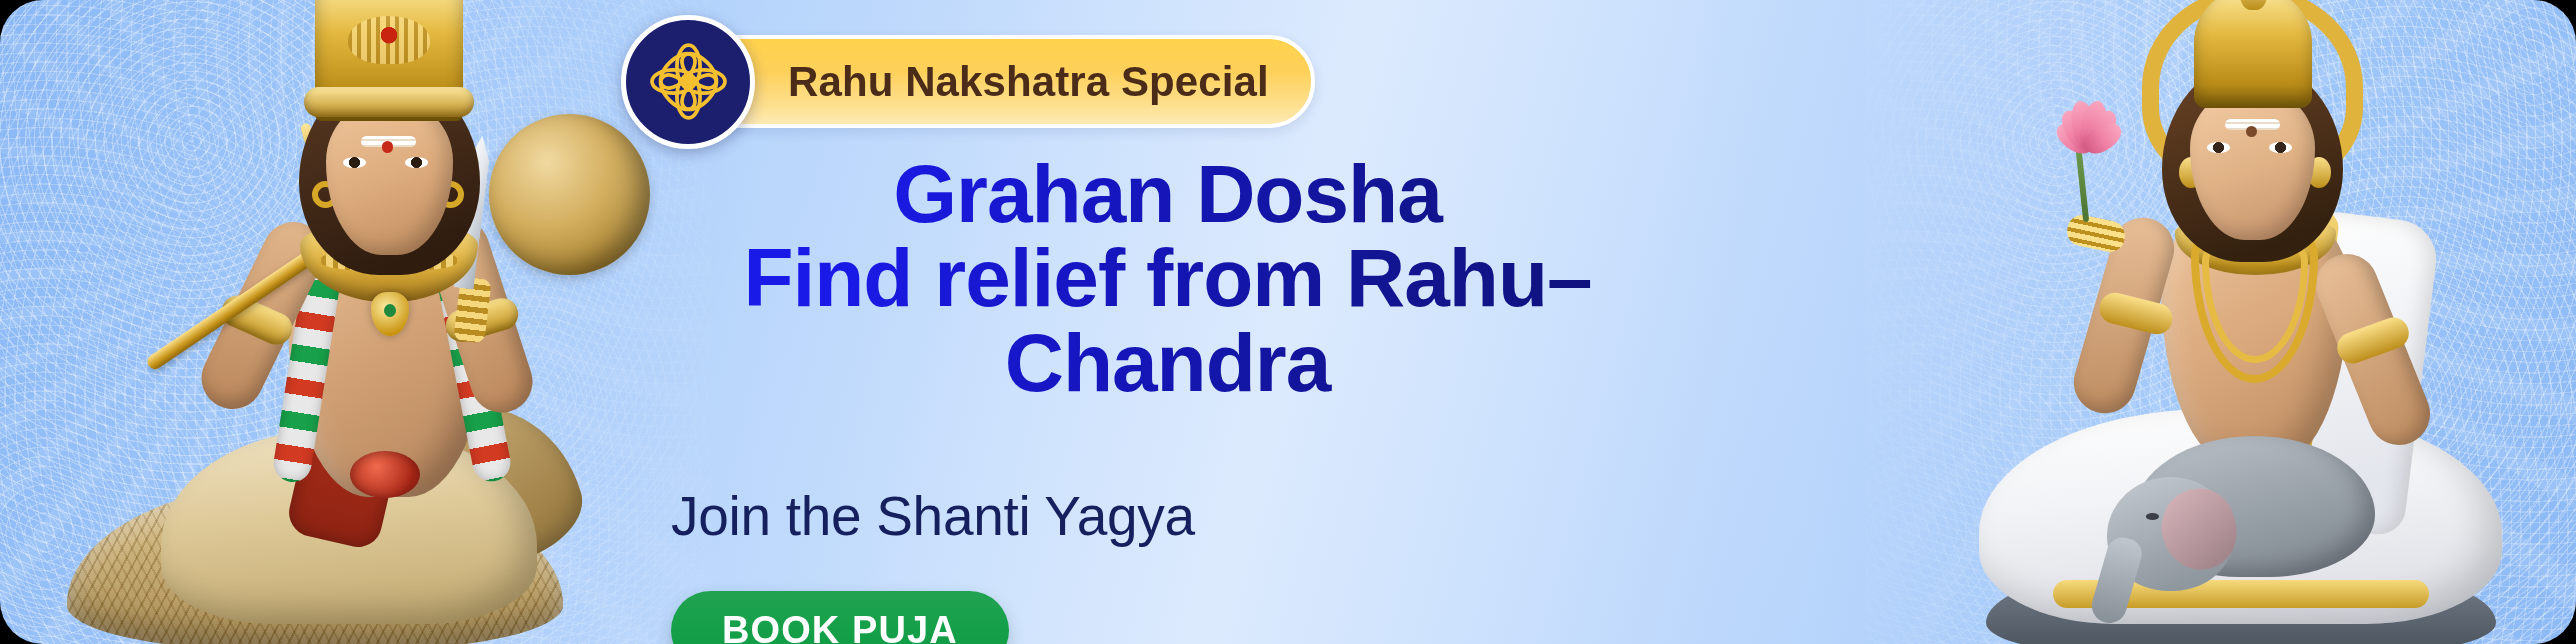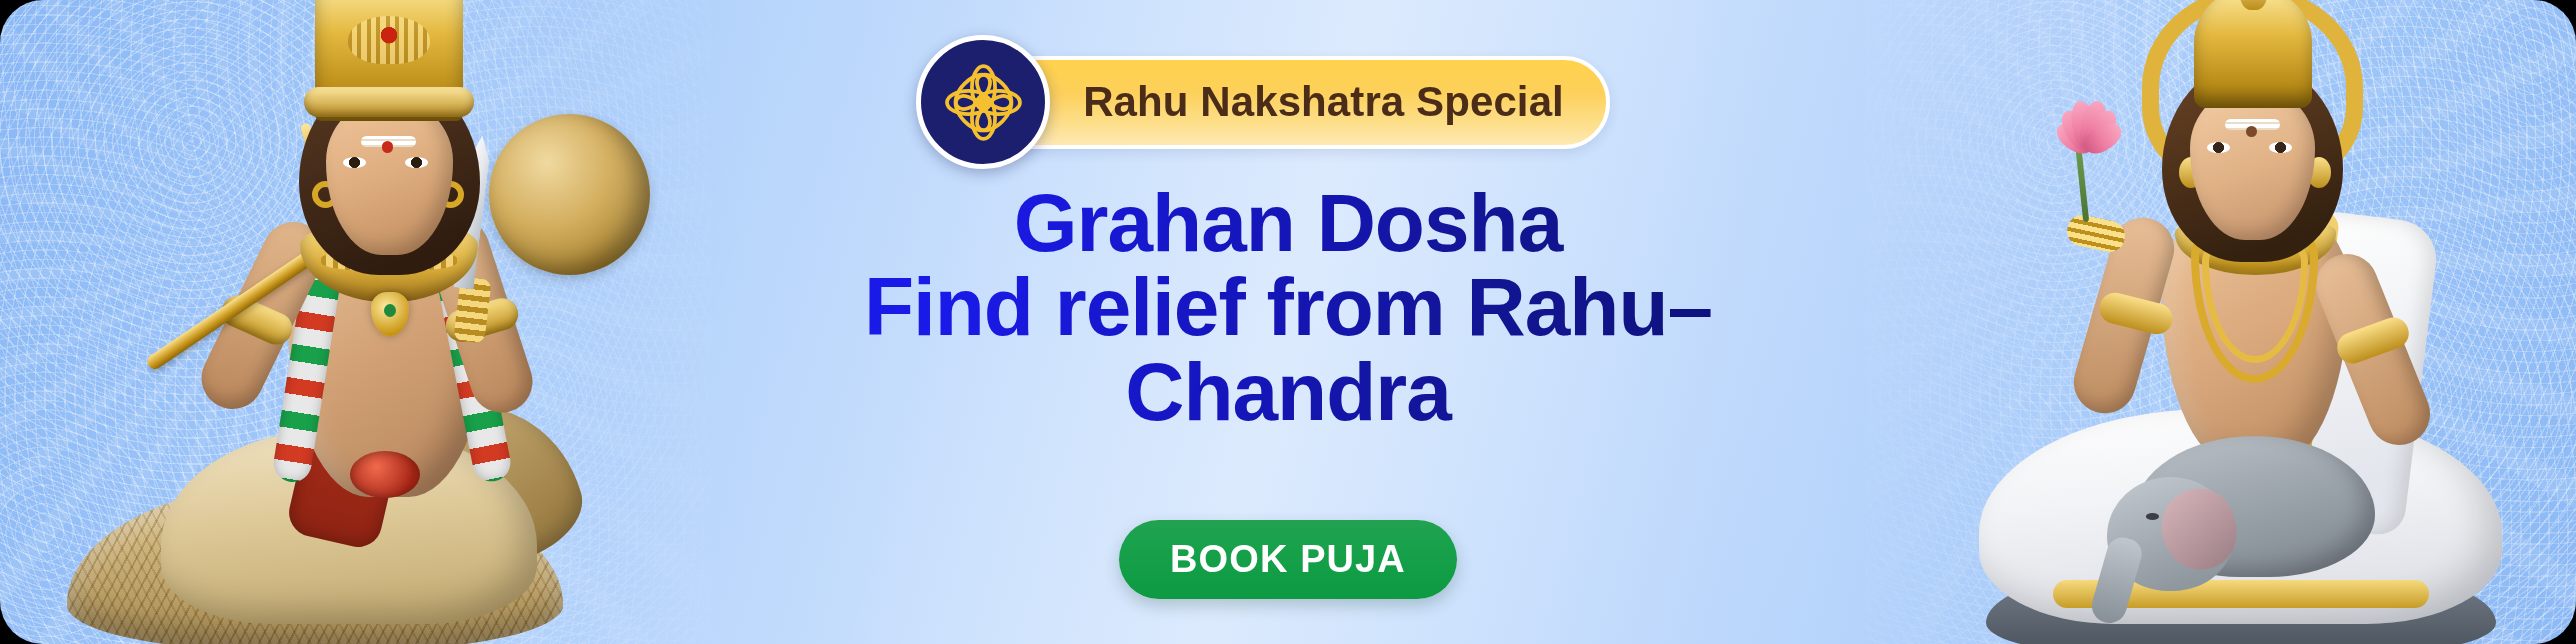--- a/index.html
+++ b/index.html
@@ -440,22 +440,23 @@
   
   #center {
     position: absolute;
     left: 50%;
     top: 0;
     transform: translateX(-50%);
     width: 1234px;
     height: 644px;
     display: flex;
     flex-direction: column;
-    align-items: center;
+    align-items: flex-start;
     z-index: 20;
+    gap: 12px;
   }
 
   
   #badge-row {
     position: relative;
     margin-top: 35px;
     height: 134px;
     display: flex;
     align-items: center;
     justify-content: center;
@@ -677,20 +678,21 @@
           <circle cx="50" cy="50" r="4" fill="#f5c030"></circle>
         </svg>
       </div>
     </div>
 
     <h1 id="headline">
       <span class="ln">Grahan Dosha</span>
       <span class="ln">Find relief from Rahu–Chandra</span>
     </h1>
 
+    <div id="subtitle">Join the Shanti Yagya</div>
 
     <div id="cta-wrap">
       <button id="cta-button">
         <span id="cta-label">BOOK PUJA</span>
       </button>
     </div>
 
   </div>
 </div>
 

